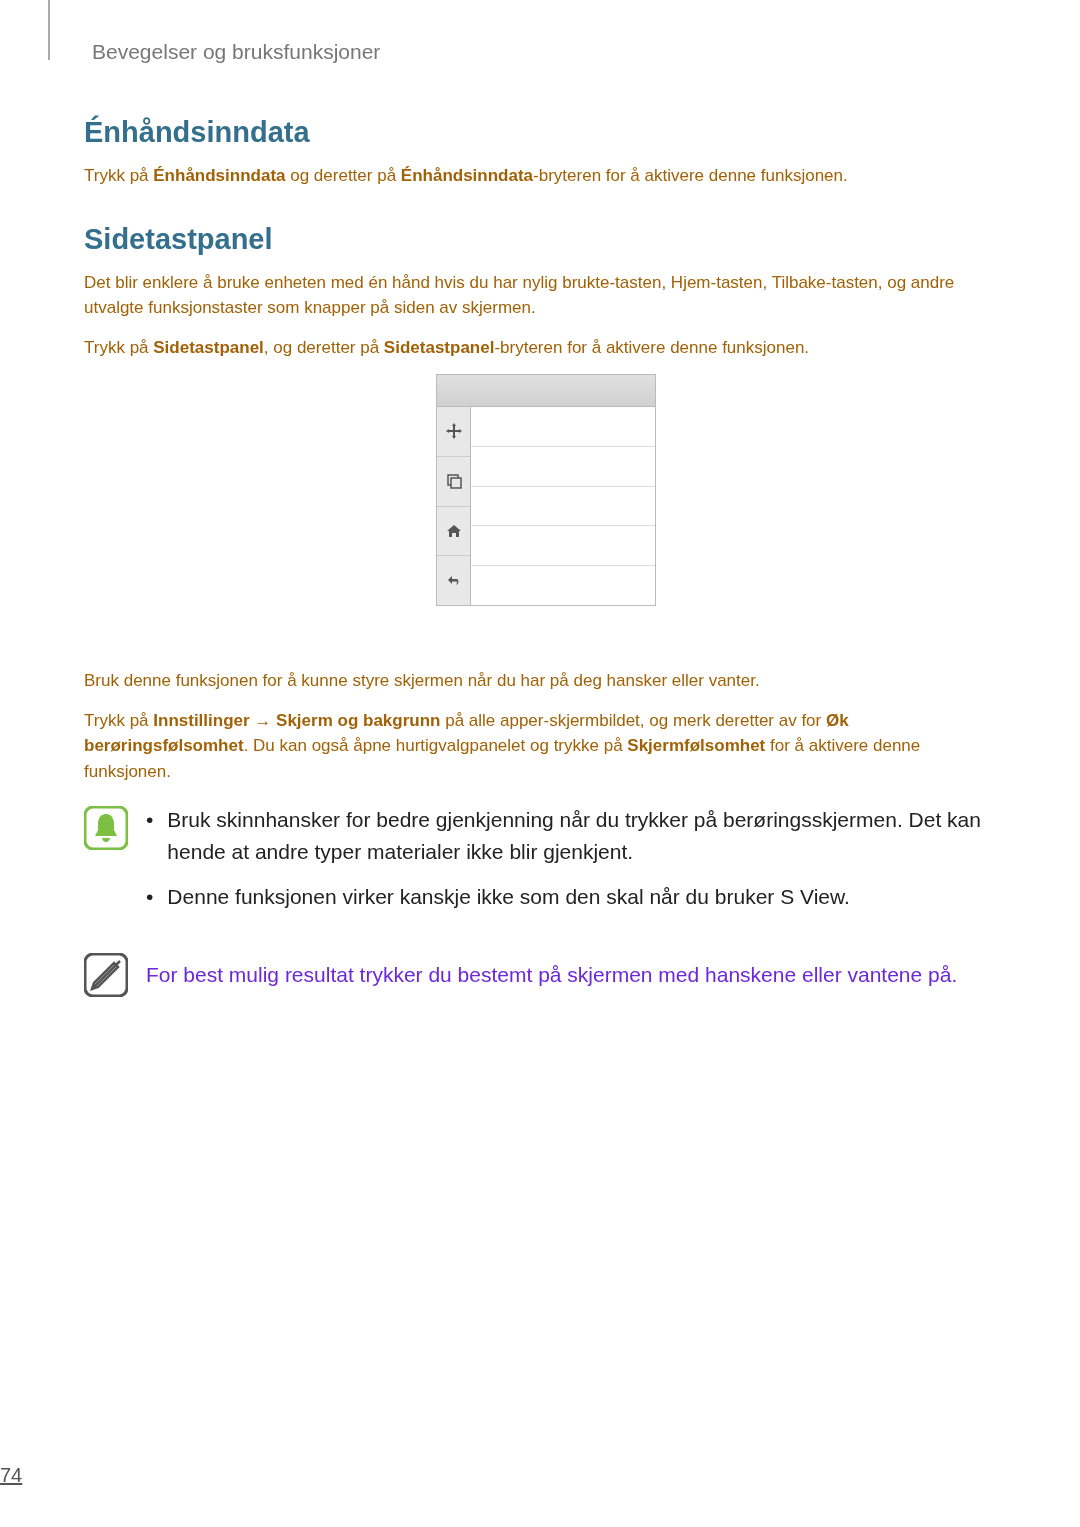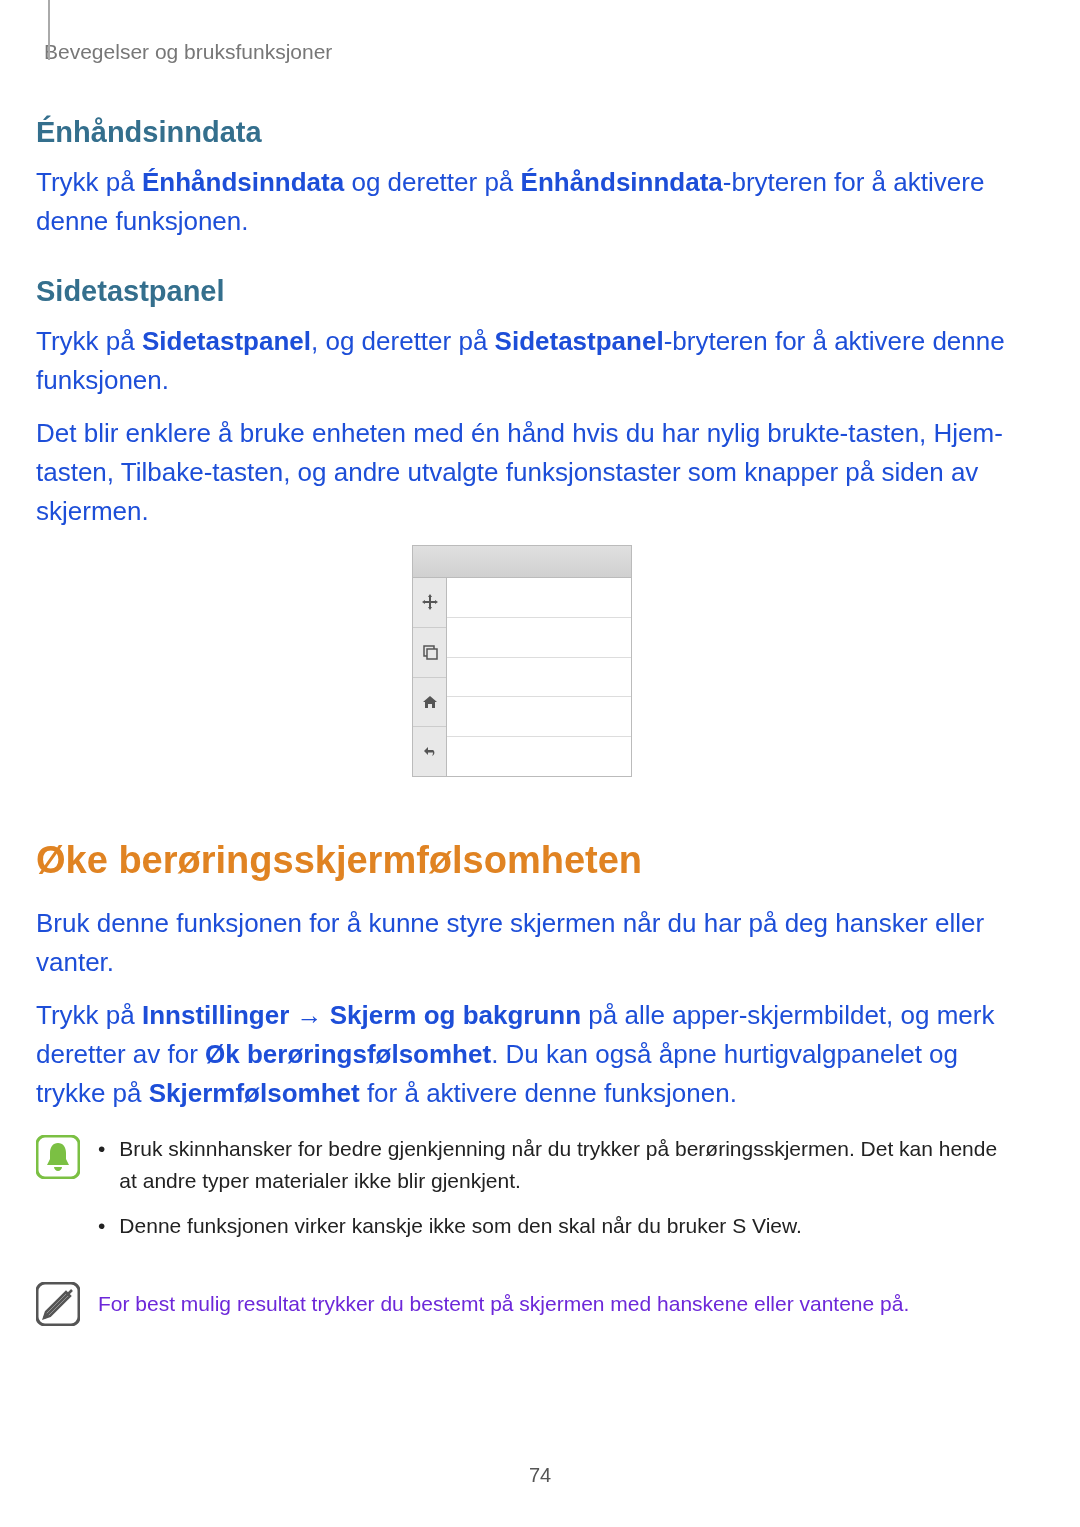--- a/index.html
+++ b/index.html
@@ -5,21 +5,21 @@
   * { margin: 0; padding: 0; box-sizing: border-box; }
   body {
     width: 1080px;
     height: 1527px;
     background: #fff;
     font-family: Arial, Helvetica, sans-serif;
     color: #333;
     position: relative;
   }
   .page {
-    padding: 40px 72px 0 36px;
+    padding: 40px 72px 0 84px;
   }
   .section-rule {
     position: absolute;
     top: 0;
     left: 48px;
     width: 2px;
     height: 60px;
     background: #aaa;
   }
   .breadcrumb {
@@ -28,23 +28,23 @@
     margin-bottom: 52px;
     margin-left: 8px;
   }
   .h3 {
     font-size: 29px;
     font-weight: bold;
     color: #346f8d;
     margin-bottom: 14px;
   }
   .para {
-    font-size: 26px;
+    font-size: 17px;
     line-height: 1.5;
-    color: #1d4ed8;
+    color: #a16207;
     margin-bottom: 14px;
   }
   .block1 { margin-bottom: 34px; }
   .block2 { margin-bottom: 12px; }
   .device {
     width: 220px;
     height: 232px;
     margin: 10px auto 62px auto;
     border: 1px solid #bbb;
     background: #fff;
@@ -134,23 +134,23 @@
     font-size: 21px;
     line-height: 1.5;
     color: #6d28d9;
     padding-top: 8px;
   }
   .pagenum {
     position: absolute;
     bottom: 40px;
     left: 0;
     width: 100%;
-    text-align: center;
     font-size: 20px;
     color: #555;
+    text-decoration: underline;
   }
   b { font-weight: bold; }
 </style>
 </head>
 <body>
 
 <div class="section-rule"></div>
 
 <div class="page">
 
@@ -158,24 +158,24 @@
 
   <div class="block1">
     <div class="h3">Énhåndsinndata</div>
     <p class="para">
       <span>Trykk på </span><b>Énhåndsinndata</b><span> og deretter på </span><b>Énhåndsinndata</b><span>-bryteren for å aktivere denne funksjonen.</span>
     </p>
   </div>
 
   <div class="block2">
     <div class="h3">Sidetastpanel</div>
+    <p class="para">Det blir enklere å bruke enheten med én hånd hvis du har nylig brukte-tasten, Hjem-tasten, Tilbake-tasten, og andre utvalgte funksjonstaster som knapper på siden av skjermen.</p>
     <p class="para">
       <span>Trykk på </span><b>Sidetastpanel</b><span>, og deretter på </span><b>Sidetastpanel</b><span>-bryteren for å aktivere denne funksjonen.</span>
     </p>
-    <p class="para">Det blir enklere å bruke enheten med én hånd hvis du har nylig brukte-tasten, Hjem-tasten, Tilbake-tasten, og andre utvalgte funksjonstaster som knapper på siden av skjermen.</p>
   </div>
 
   <div class="device">
     <div class="device-inner">
       <div class="device-status"></div>
       <div class="device-body">
         <div class="sidekeys">
           <div class="sidekey">
             <svg width="16" height="16" viewBox="0 0 16 16">
                 <path d="M8 0 L10 3 H9 V7 H13 V6 L16 8 L13 10 V9 H9 V13 H10 L8 16 L6 13 H7 V9 H3 V10 L0 8 L3 6 V7 H7 V3 H6 Z" fill="#555"></path>
@@ -203,21 +203,20 @@
           <div class="content-row"></div>
           <div class="content-row"></div>
           <div class="content-row"></div>
           <div class="content-row"></div>
         </div>
       </div>
     </div>
   </div>
 
   <div>
-    <div class="h2">Øke berøringsskjermfølsomheten</div>
     <p class="para">Bruk denne funksjonen for å kunne styre skjermen når du har på deg hansker eller vanter.</p>
     <p class="para" style="margin-bottom:20px;">
       <span>Trykk på </span><b>Innstillinger</b><span> → </span><b>Skjerm og bakgrunn</b><span> på alle apper-skjermbildet, og merk deretter av for </span><b>Øk berøringsfølsomhet</b><span>. Du kan også åpne hurtigvalgpanelet og trykke på </span><b>Skjermfølsomhet</b><span> for å aktivere denne funksjonen.</span>
     </p>
 
     <div class="tip-row">
       <div class="tip-icon">
         <svg width="44" height="44" viewBox="0 0 44 44">
           <rect x="1" y="1" width="42" height="42" rx="8" fill="#fff" stroke="#7bc043" stroke-width="3"></rect>
           <path d="M22 8 C27 8 30 12 30 18 V24 L33 30 H11 L14 24 V18 C14 12 17 8 22 8 Z M18 32 H26 C26 34 24 36 22 36 C20 36 18 34 18 32 Z" fill="#7bc043"></path>

